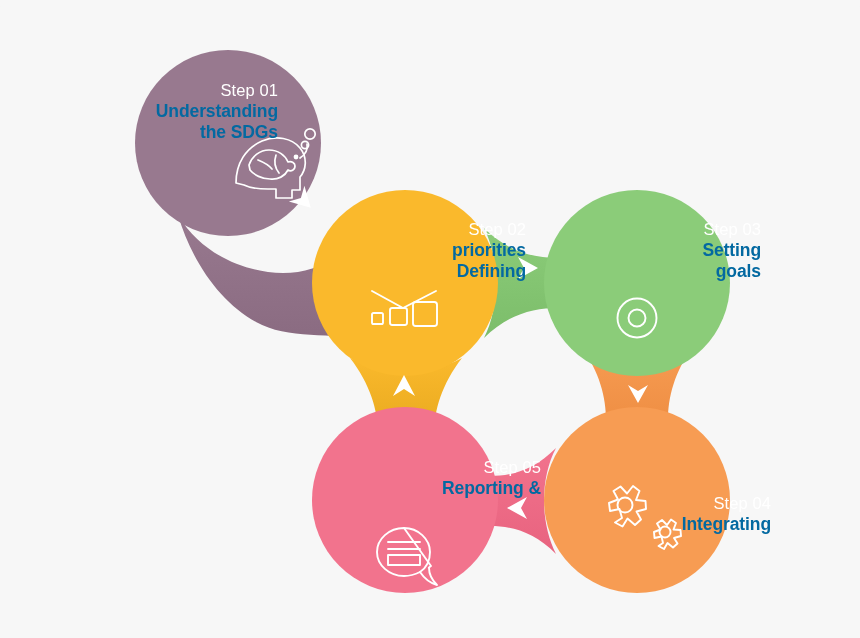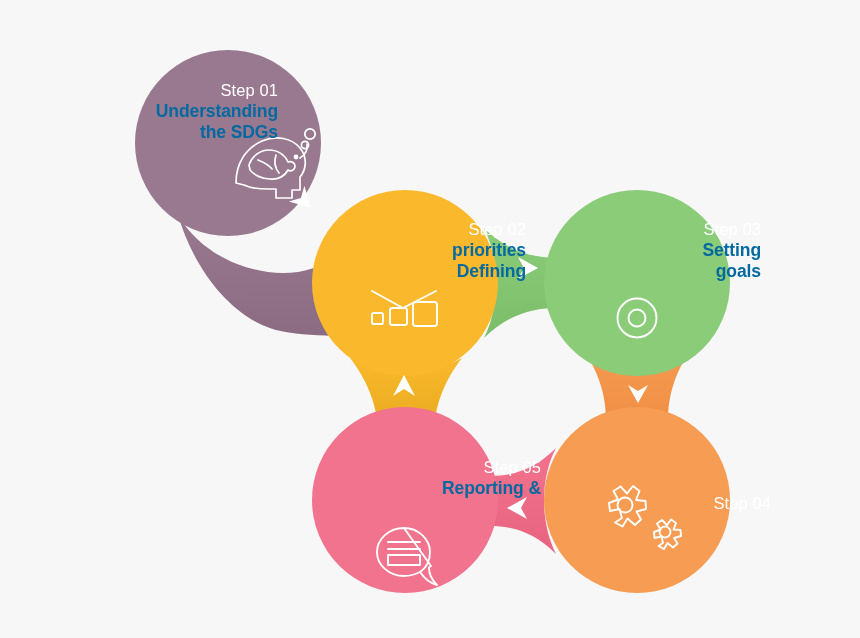--- a/index.html
+++ b/index.html
@@ -246,20 +246,21 @@
   </div>
 
   <div class="step-label-group align-left" style="left:601px; top:219px; width:160px;">
     <div class="step-eyebrow">Step 03</div>
     <div class="step-title">Setting</div>
     <div class="step-title">goals</div>
   </div>
 
   <div class="step-label-group align-left" style="left:601px; top:457px; width:170px;margin-top:36px;">
     <div class="step-eyebrow">Step 04</div>
+    <div class="step-title">Integrating</div>
   </div>
 
   <div class="step-label-group align-left" style="left:351px; top:457px; width:190px;">
     <div class="step-eyebrow">Step 05</div>
     <div class="step-title">Reporting &amp;</div>
   </div>
 
 </div>
 
 </body></html>

